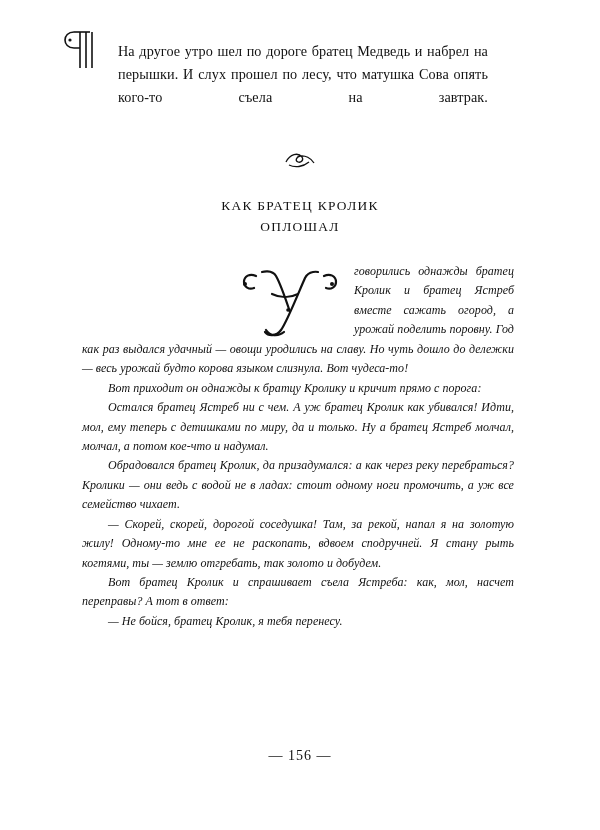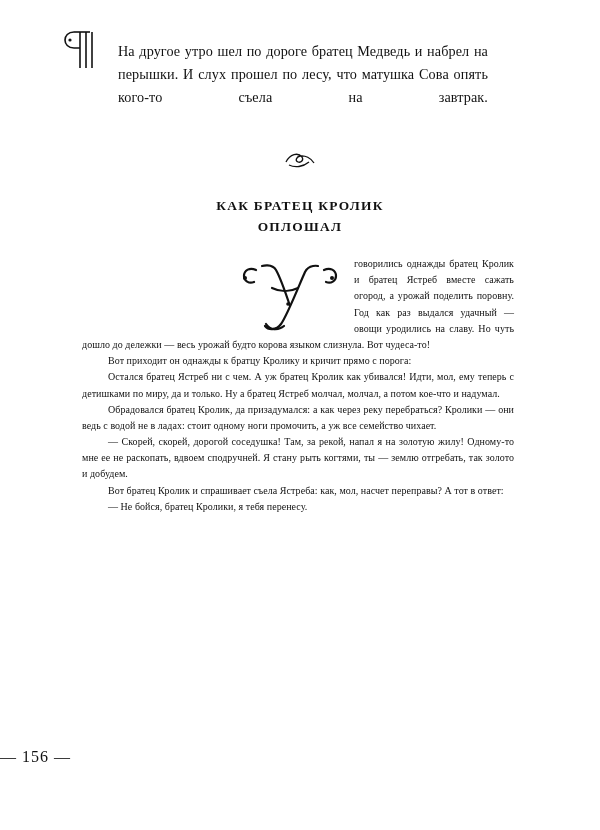--- a/index.html
+++ b/index.html
@@ -61,33 +61,34 @@
     position: absolute;
     left: 0;
     top: 196px;
     width: 600px;
     text-align: center;
     text-transform: uppercase;
     font-size: 13.4px;
     letter-spacing: 1.3px;
     line-height: 1.55;
   }
-  .chapter-heading .line1 { display: block; font-weight: bold; }
-  .chapter-heading .line2 { display: block; font-weight: bold; }
+  .chapter-heading .line1 { display: block; }
+  .chapter-heading .line2 { display: block; }
 
   
   .body-text {
     position: absolute;
     left: 82px;
-    top: 256px;
+    top: 262px;
     width: 432px;
-    font-size: 10px;
+    font-size: 12px;
     line-height: 1.62;
     text-align: justify;
     letter-spacing: 0.05px;
+    font-style: italic;
   }
   .body-text p {
     margin: 0;
     text-indent: 26px;
   }
   .body-text p.no-indent {
     text-indent: 0;
   }
 
   
@@ -99,22 +100,22 @@
     shape-outside: inset(0);
   }
   .dropcap svg { display: block; }
 
   
   .page-number {
     position: absolute;
     left: 0;
     top: 748px;
     width: 600px;
-    text-align: left;
-    font-size: 16px;
+    text-align: center;
+    font-size: 14px;
     letter-spacing: 1px;
   }
 </style>
 </head>
 <body>
 
 <div class="page">
 
   <div class="corner-ornament">
     <svg width="40" height="44" viewBox="0 0 40 44" xmlns="http://www.w3.org/2000/svg">
@@ -169,18 +170,18 @@
         </g>
       </svg>
     </div>
 
     <p class="no-indent">говорились однажды братец Кролик и братец Ястреб вместе сажать огород, а урожай поделить поровну. Год как раз выдался удачный — овощи уродились на славу. Но чуть дошло до дележки — весь урожай будто корова языком слизнула. Вот чудеса-то!</p>
     <p>Вот приходит он однажды к братцу Кролику и кричит прямо с порога:</p>
     <p>Остался братец Ястреб ни с чем. А уж братец Кролик как убивался! Идти, мол, ему теперь с детишками по миру, да и только. Ну а братец Ястреб молчал, молчал, а потом кое-что и надумал.</p>
     <p>Обрадовался братец Кролик, да призадумался: а как через реку перебраться? Кролики — они ведь с водой не в ладах: стоит одному ноги промочить, а уж все семейство чихает.</p>
     <p>— Скорей, скорей, дорогой соседушка! Там, за рекой, напал я на золотую жилу! Одному-то мне ее не раскопать, вдвоем сподручней. Я стану рыть когтями, ты — землю отгребать, так золото и добудем.</p>
     <p>Вот братец Кролик и спрашивает съела Ястреба: как, мол, насчет переправы? А тот в ответ:</p>
-    <p>— Не бойся, братец Кролики, я тебя перенесу.</p>
+    <p>— Не бойся, братец Кролик, я тебя перенесу.</p>
   </div>
 
   <div class="page-number">— 156 —</div>
 
 </div>
 
 </body></html>

